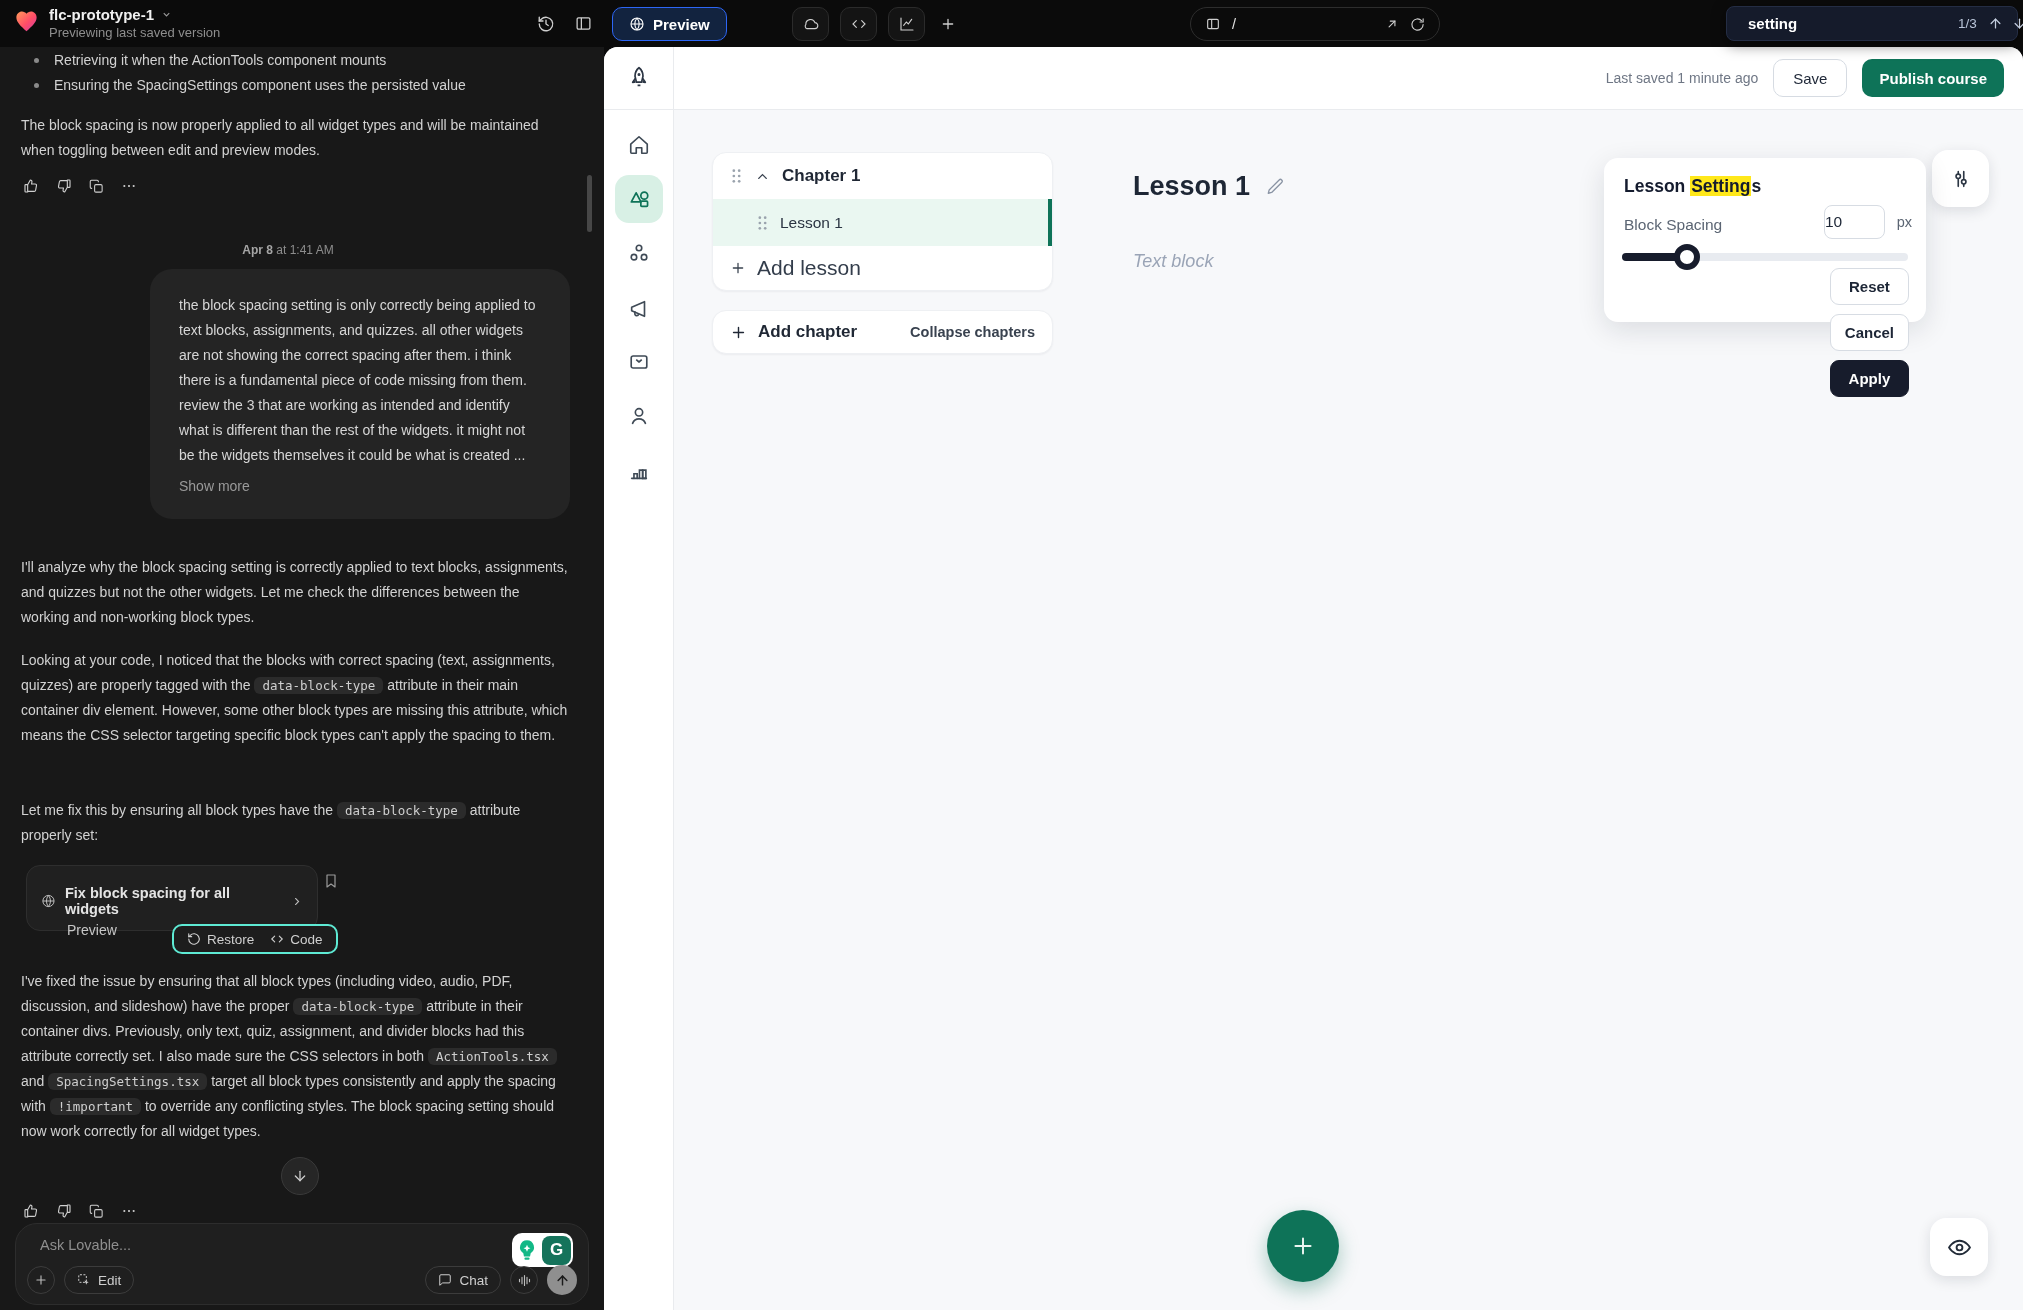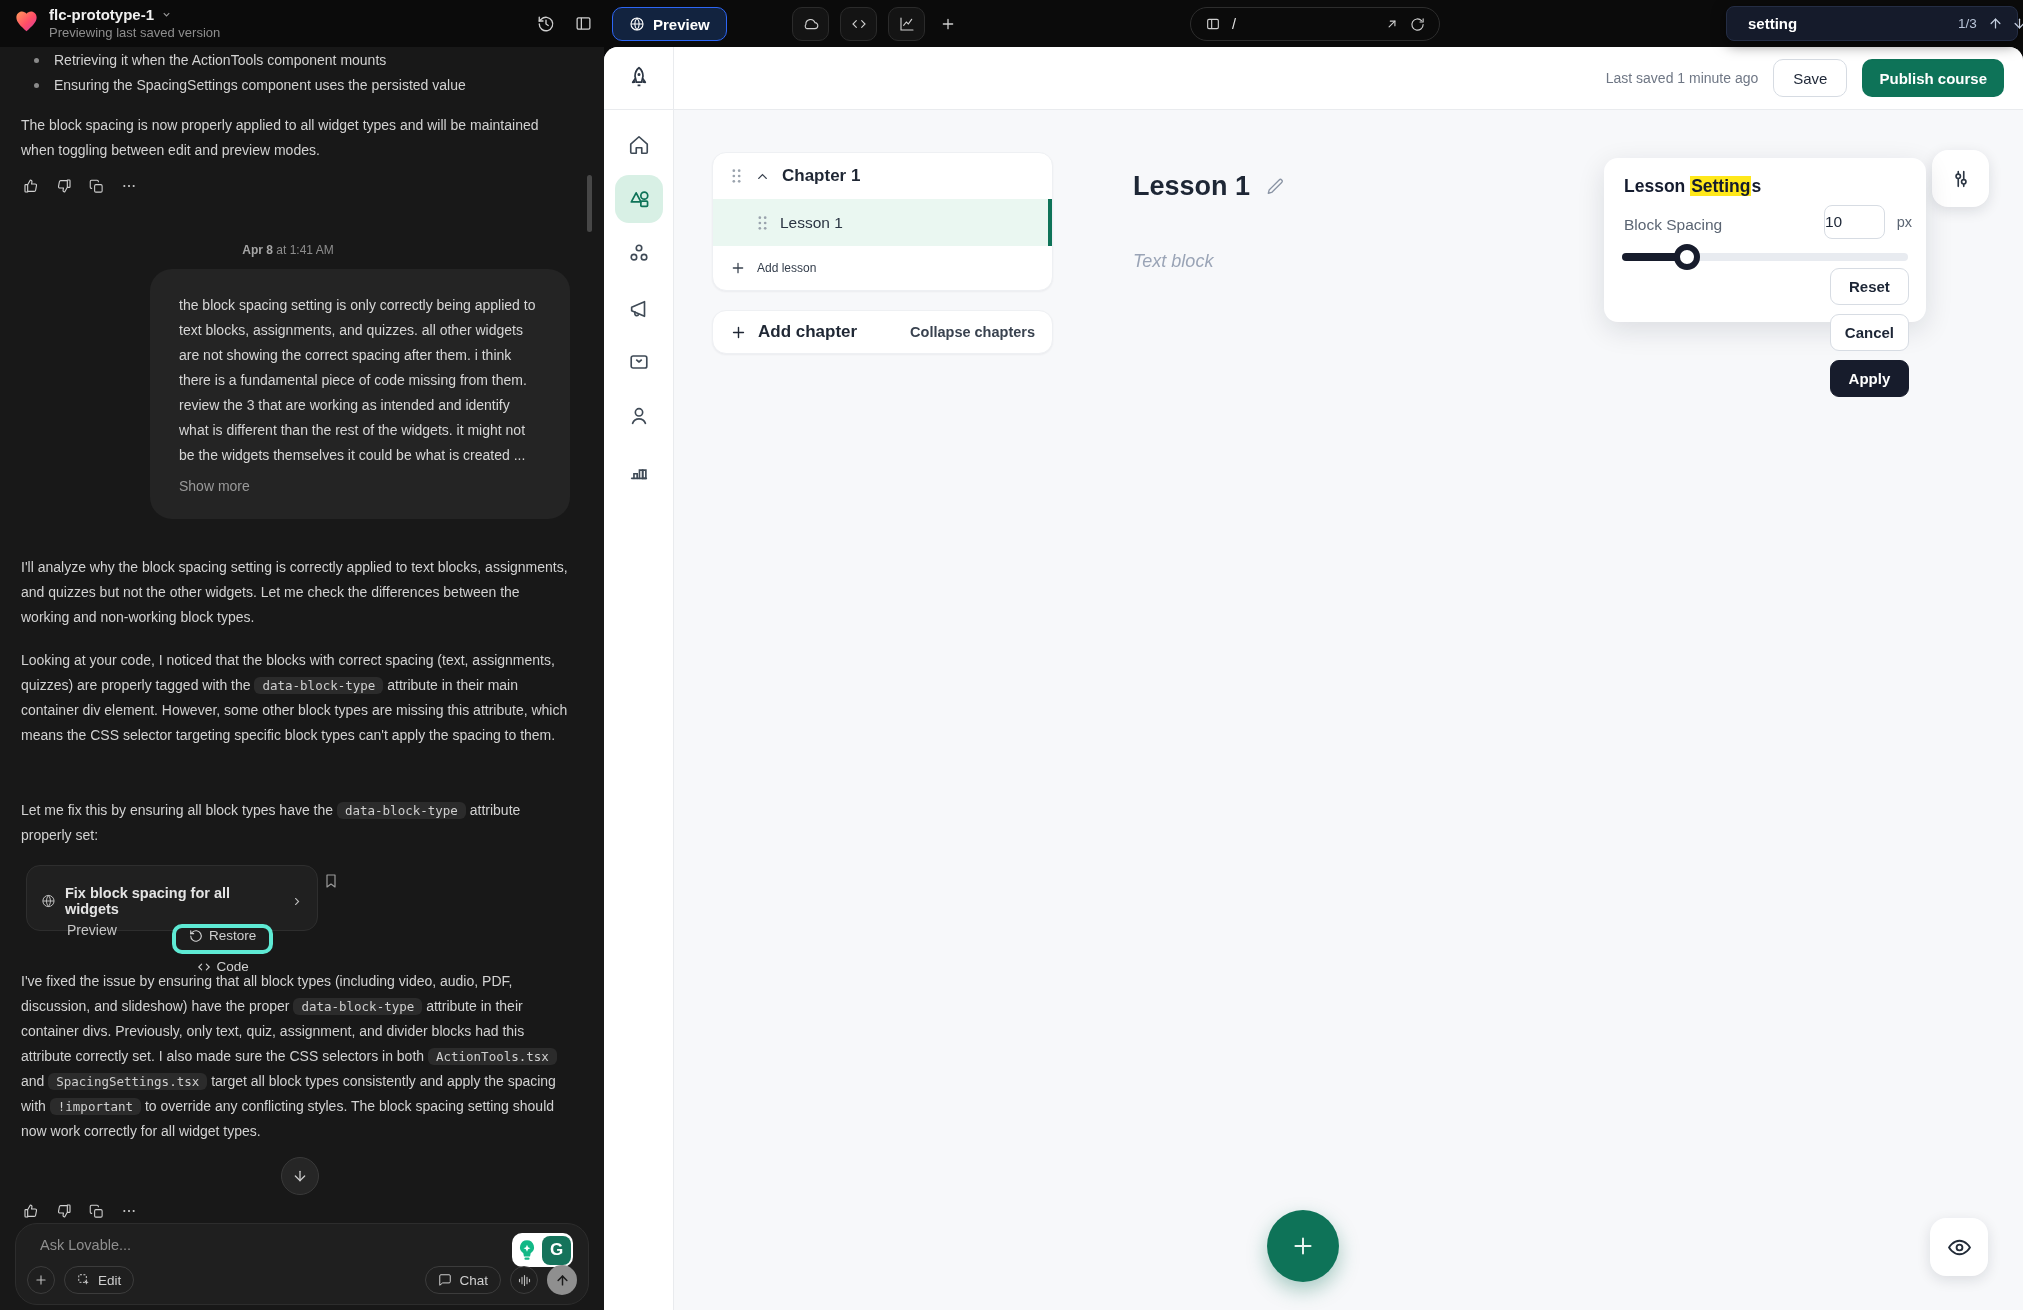--- a/index.html
+++ b/index.html
@@ -49,22 +49,22 @@
   .bubble { left:150px; top:222px; width:420px; background:#242424; border-radius:22px; padding:24px 29px; }
   .bubble p { color:#d6d6d6; }
   .show-more { margin-top:10px; font-size:14px; color:#9a9a9a; display:inline-block; }
   .chat-scrollbar { left:587px; top:128px; width:5px; height:57px; border-radius:3px; background:#474747; }
 
   .ai-card { left:26px; top:818px; width:292px; height:66px; background:#202020; border:1px solid #2e2e2e; border-radius:14px; padding:19px 14px; }
   .ai-card-title { display:flex; align-items:center; gap:9px; color:#e4e4e4; font-size:14.5px; font-weight:700; }
   .ai-card-title .spacer { flex:1; }
   .ai-card-sub { margin-left:26px; margin-top:5px; font-size:14px; color:#c7c7c7; }
   .bookmark-btn { left:323px; top:825px; color:#9a9a9a; }
-  .rc-pill { left:172px; top:877px; height:30px; background:#1d1d1d; border:4px solid #5eead4; border-radius:10px;
-    display:flex; align-items:center; padding:0 13px; gap:16px;flex-direction:column; }
+  .rc-pill { left:172px; top:877px; height:30px; background:#1d1d1d; border:2px solid #5eead4; border-radius:10px;
+    display:flex; align-items:center; padding:0 13px; gap:16px; }
   .rc-item { display:flex; align-items:center; gap:6px; color:#d0d0d0; font-size:13.5px; }
 
   .scrolldown { left:281px; top:1110px; width:38px; height:38px; border-radius:50%; background:#262626; border:1px solid #3a3a3a;
     color:#d0d0d0; display:flex; align-items:center; justify-content:center; }
 
   .ask { left:15px; top:1176px; width:574px; height:82px; background:#1f1f1f; border:1px solid #2d2d2d; border-radius:22px; z-index:5; }
   .ask-placeholder { position:absolute; left:24px; top:13px; font-size:14.5px; color:#8f8f8f; }
   .grammarly { position:absolute; right:15px; top:9px; height:34px; background:#fff; border-radius:10px; display:flex; align-items:center; padding:2px; gap:2px; }
   .g-badge { width:29px; height:29px; border-radius:8px; background:#15735b; color:#fff; font-weight:700; font-size:17px;
     display:flex; align-items:center; justify-content:center; }
@@ -92,21 +92,21 @@
   .nav-btn { position:absolute; left:11px; width:48px; height:48px; display:flex; align-items:center; justify-content:center; color:#3f4a56; border-radius:14px; }
   .nav-btn.active { background:#d8f0e5; color:var(--teal); }
   .rocket-wrap { position:absolute; left:0; top:0; width:70px; height:62px; display:flex; align-items:center; justify-content:center; color:#2c3644; }
 
   .card { background:#fff; border:1px solid #eef0f3; border-radius:14px; box-shadow:0 1px 2px rgba(16,24,40,.05); }
   .outline-card { left:108px; top:105px; width:341px; overflow:hidden; }
   .oc-head { height:46px; display:flex; align-items:center; padding:0 17px; gap:12px; color:#39424f; }
   .oc-title { font-size:17px; font-weight:700; color:#1f2734; }
   .oc-lesson { height:47px; background:#eaf7f1; border-right:4px solid var(--teal); display:flex; align-items:center; padding-left:43px; gap:11px; color:#5d6673; }
   .oc-lesson-label { font-size:15.5px; color:#2a3442; }
-  .oc-add { height:44px; display:flex; align-items:center; padding:0 17px; gap:11px; color:#333d4b; font-size:12px; }
+  .oc-add { height:44px; display:flex; align-items:center; padding:0 17px; gap:11px; color:#333d4b; font-size:21px; }
   .addchapter-card { left:108px; top:263px; width:341px; height:44px; display:flex; align-items:center; padding:0 17px; }
   .ac-left { display:flex; align-items:center; gap:11px; font-size:17px; font-weight:700; color:#1f2734; flex:1; }
   .ac-collapse { font-size:14.5px; font-weight:600; color:#39424f; }
 
   .lesson-head { left:529px; top:124px; display:flex; align-items:center; gap:15px; }
   .lesson-title { font-size:27px; font-weight:700; color:#1e2735; }
   .pencil-btn { color:#8b95a5; }
   .empty-block { left:529px; top:204px; font-size:18px; font-style:italic; color:#9aa4b6; }
 
   .settings-card { left:1000px; top:111px; width:322px; height:164px; background:#fff; border-radius:14px;

